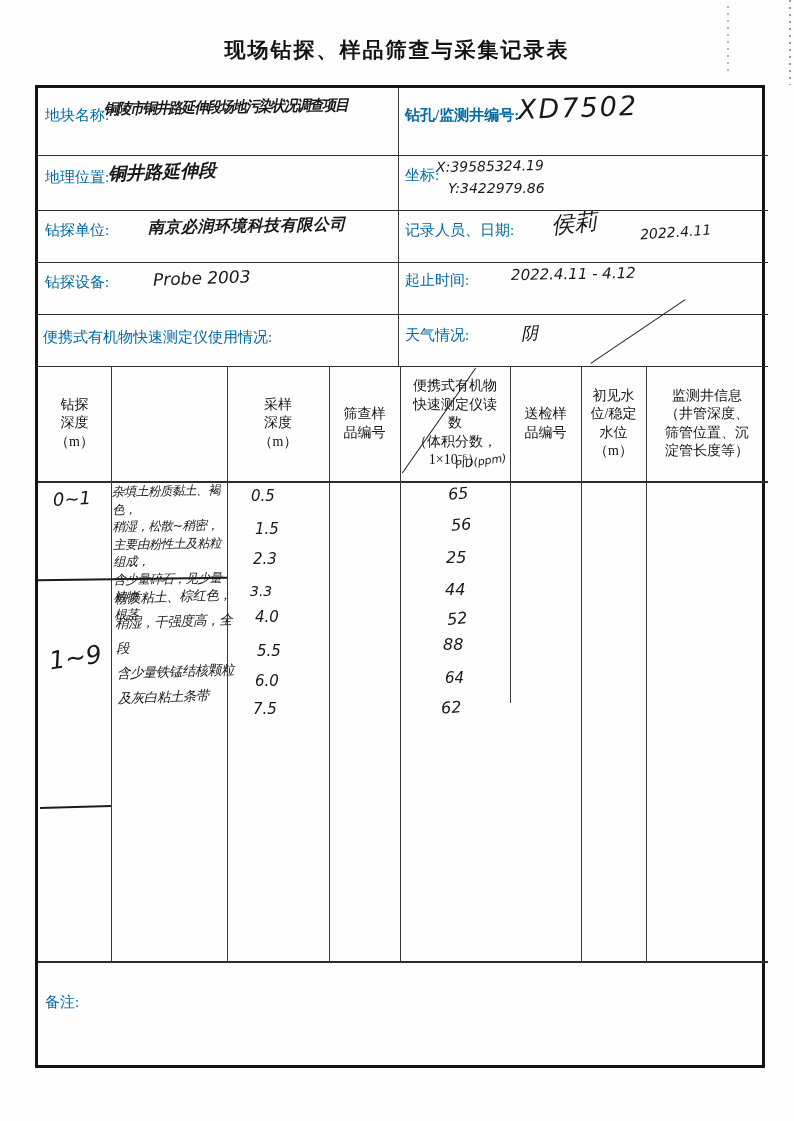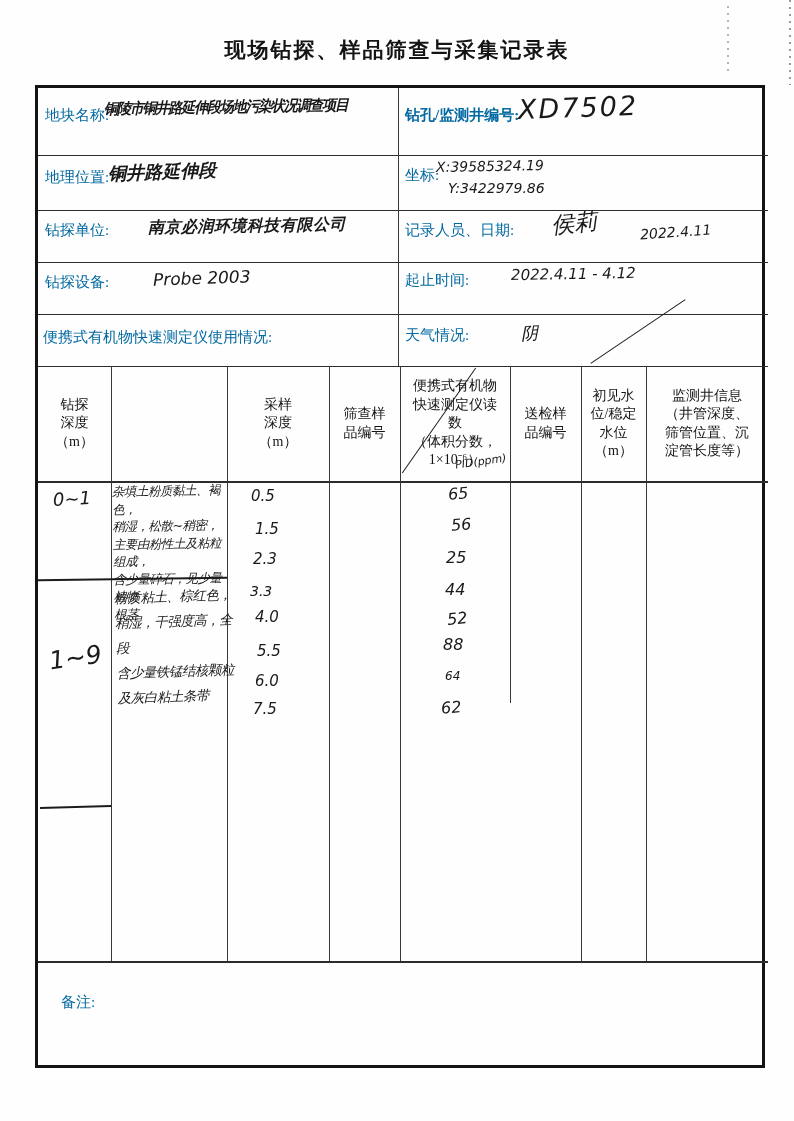--- a/index.html
+++ b/index.html
@@ -130,19 +130,19 @@
     <div class="hw" style="left:219px;top:554px;font-size:15px;text-align:right;">5.5</div>
     <div class="hw" style="left:217px;top:584px;font-size:15px;">6.0</div>
     <div class="hw" style="left:215px;top:612px;font-size:15px;">7.5</div>
 
     <div class="hw" style="left:410px;top:396px;font-size:16px;transform:rotate(-4deg);">65</div>
     <div class="hw" style="left:413px;top:427px;font-size:16px;transform:rotate(-4deg);">56</div>
     <div class="hw" style="left:408px;top:460px;font-size:16px;">25</div>
     <div class="hw" style="left:407px;top:492px;font-size:16px;">44</div>
     <div class="hw" style="left:409px;top:521px;font-size:16px;transform:rotate(-6deg);">52</div>
     <div class="hw" style="left:405px;top:547px;font-size:16px;">88</div>
-    <div class="hw" style="left:407px;top:581px;font-size:12px;">64</div>
+    <div class="hw" style="left:407px;top:581px;font-size:15px;">64</div>
     <div class="hw" style="left:403px;top:610px;font-size:16px;transform:rotate(-5deg);">62</div>
 
-    <div class="pr" style="left:23px;top:905px;">备注:</div>
+    <div class="pr" style="left:7px;top:905px;">备注:</div>
 
   </div>
 </div>
 
 </body></html>

